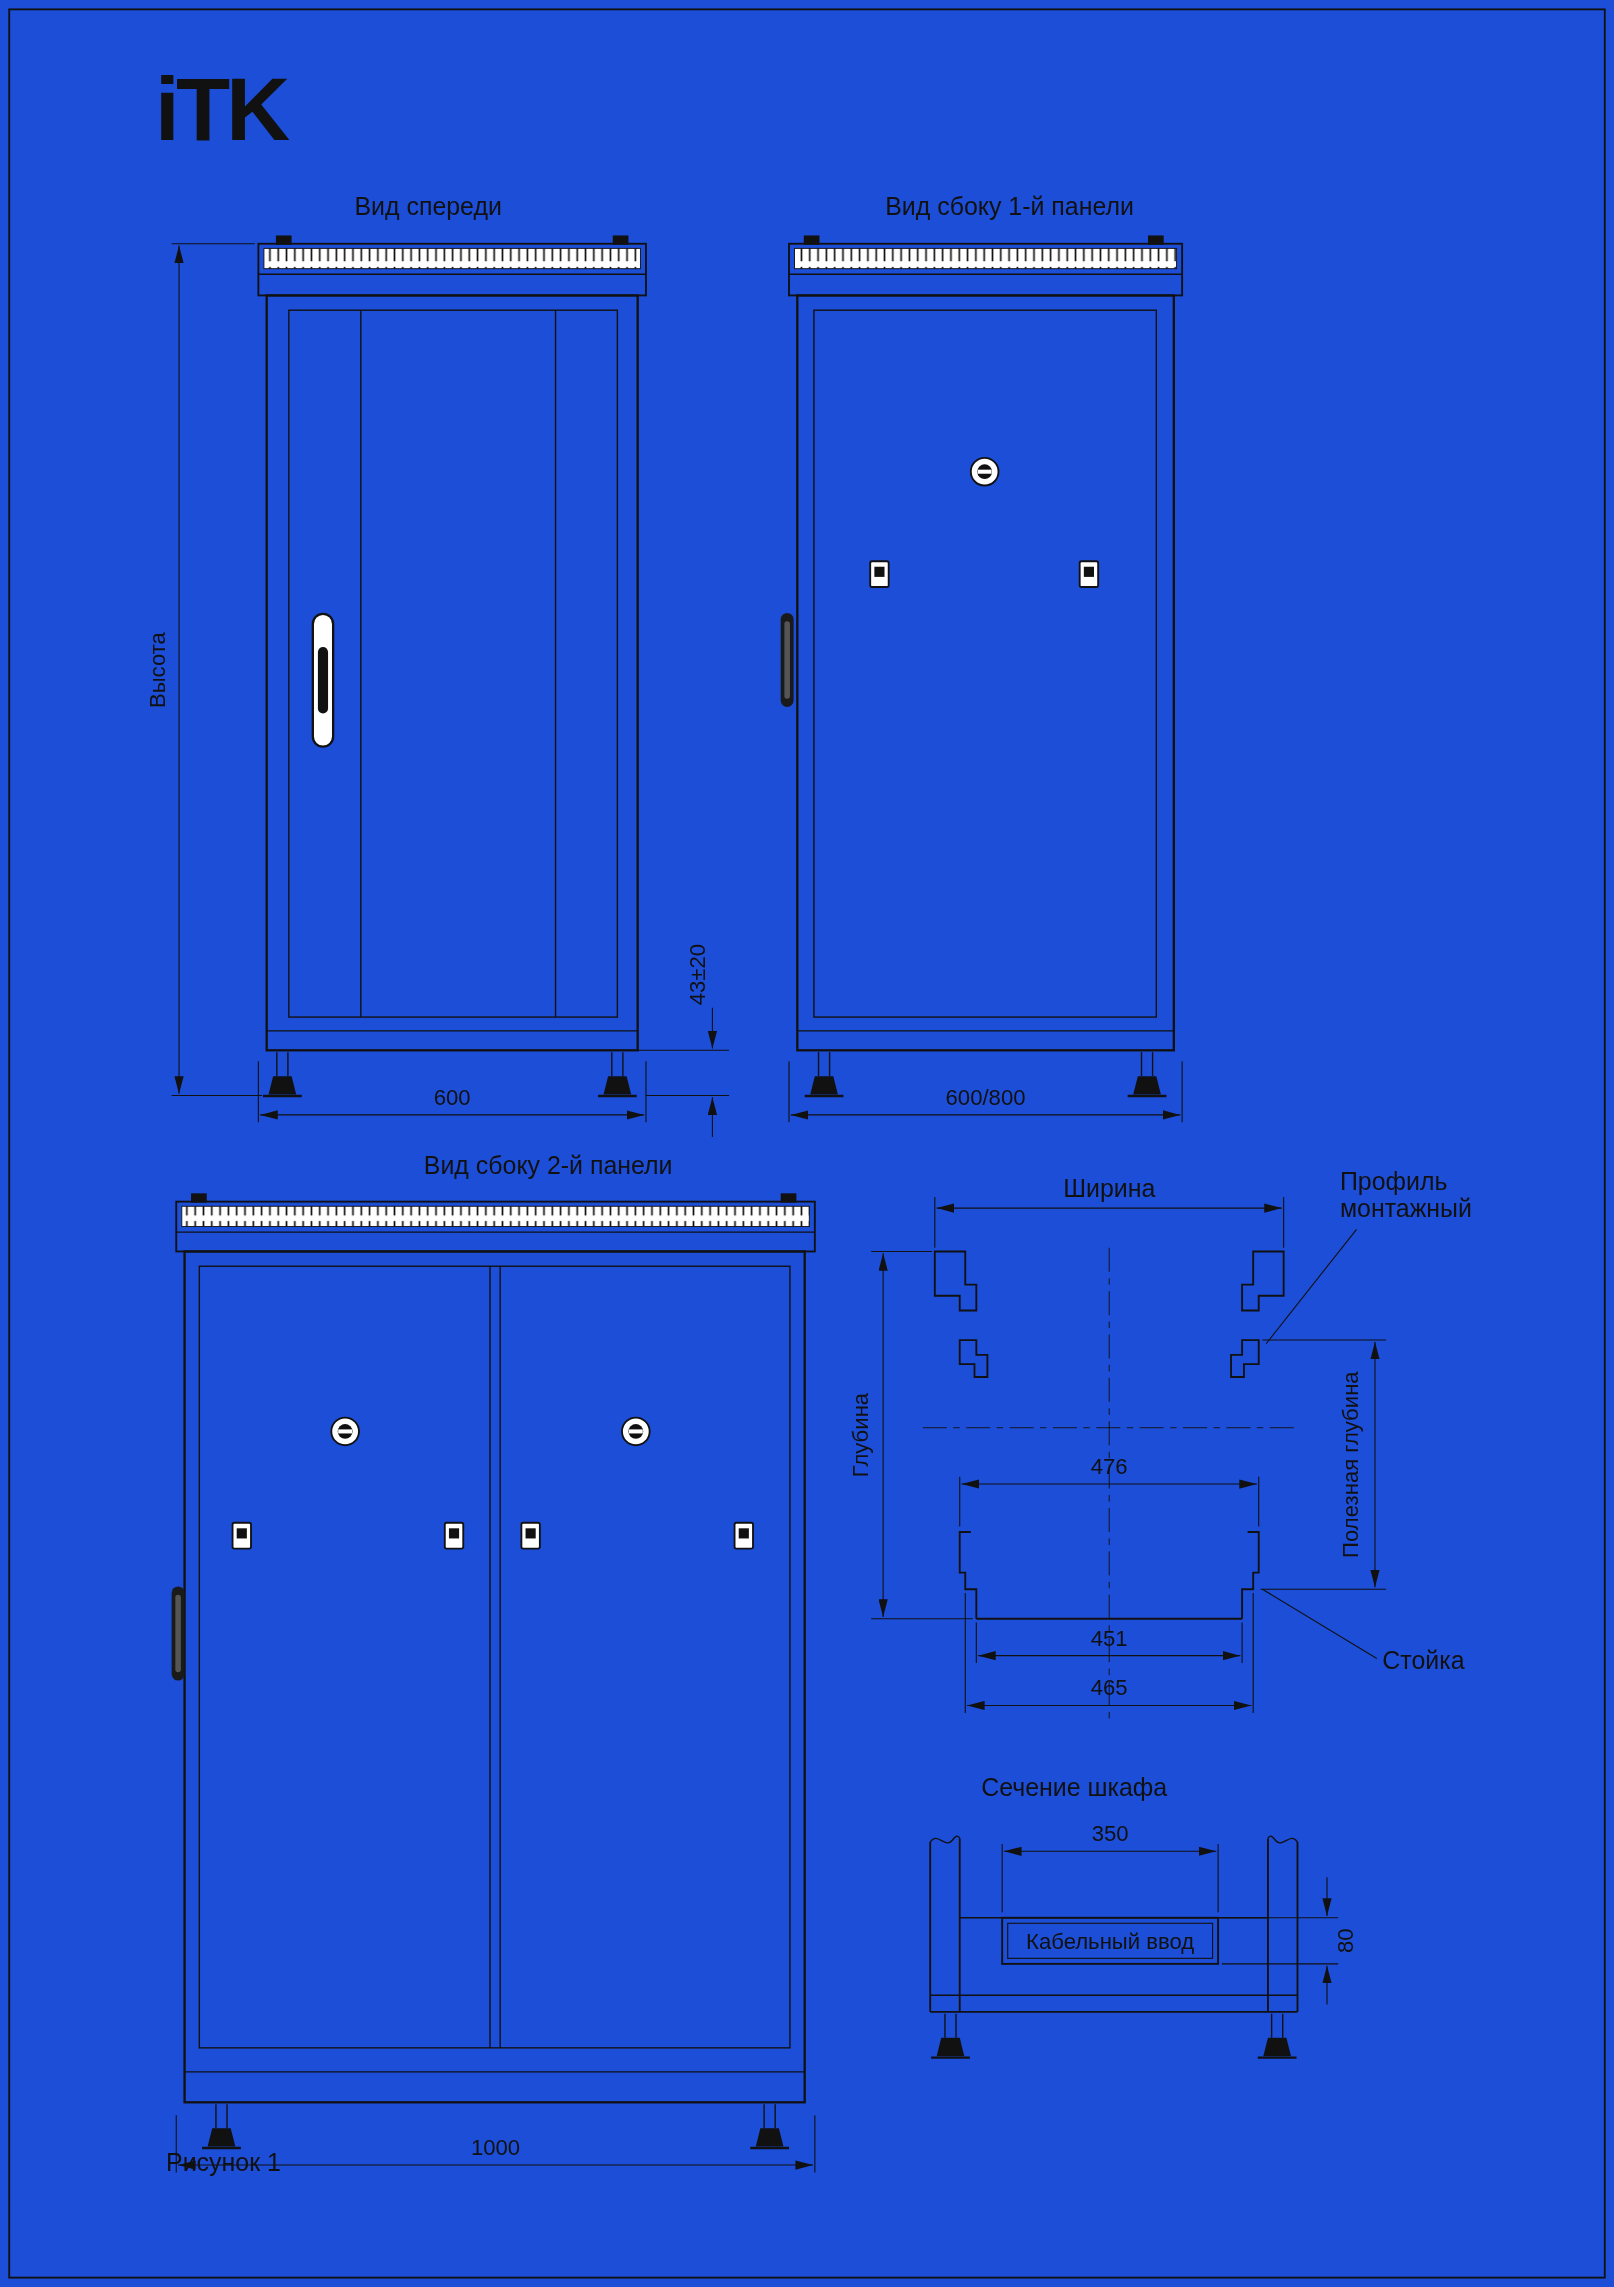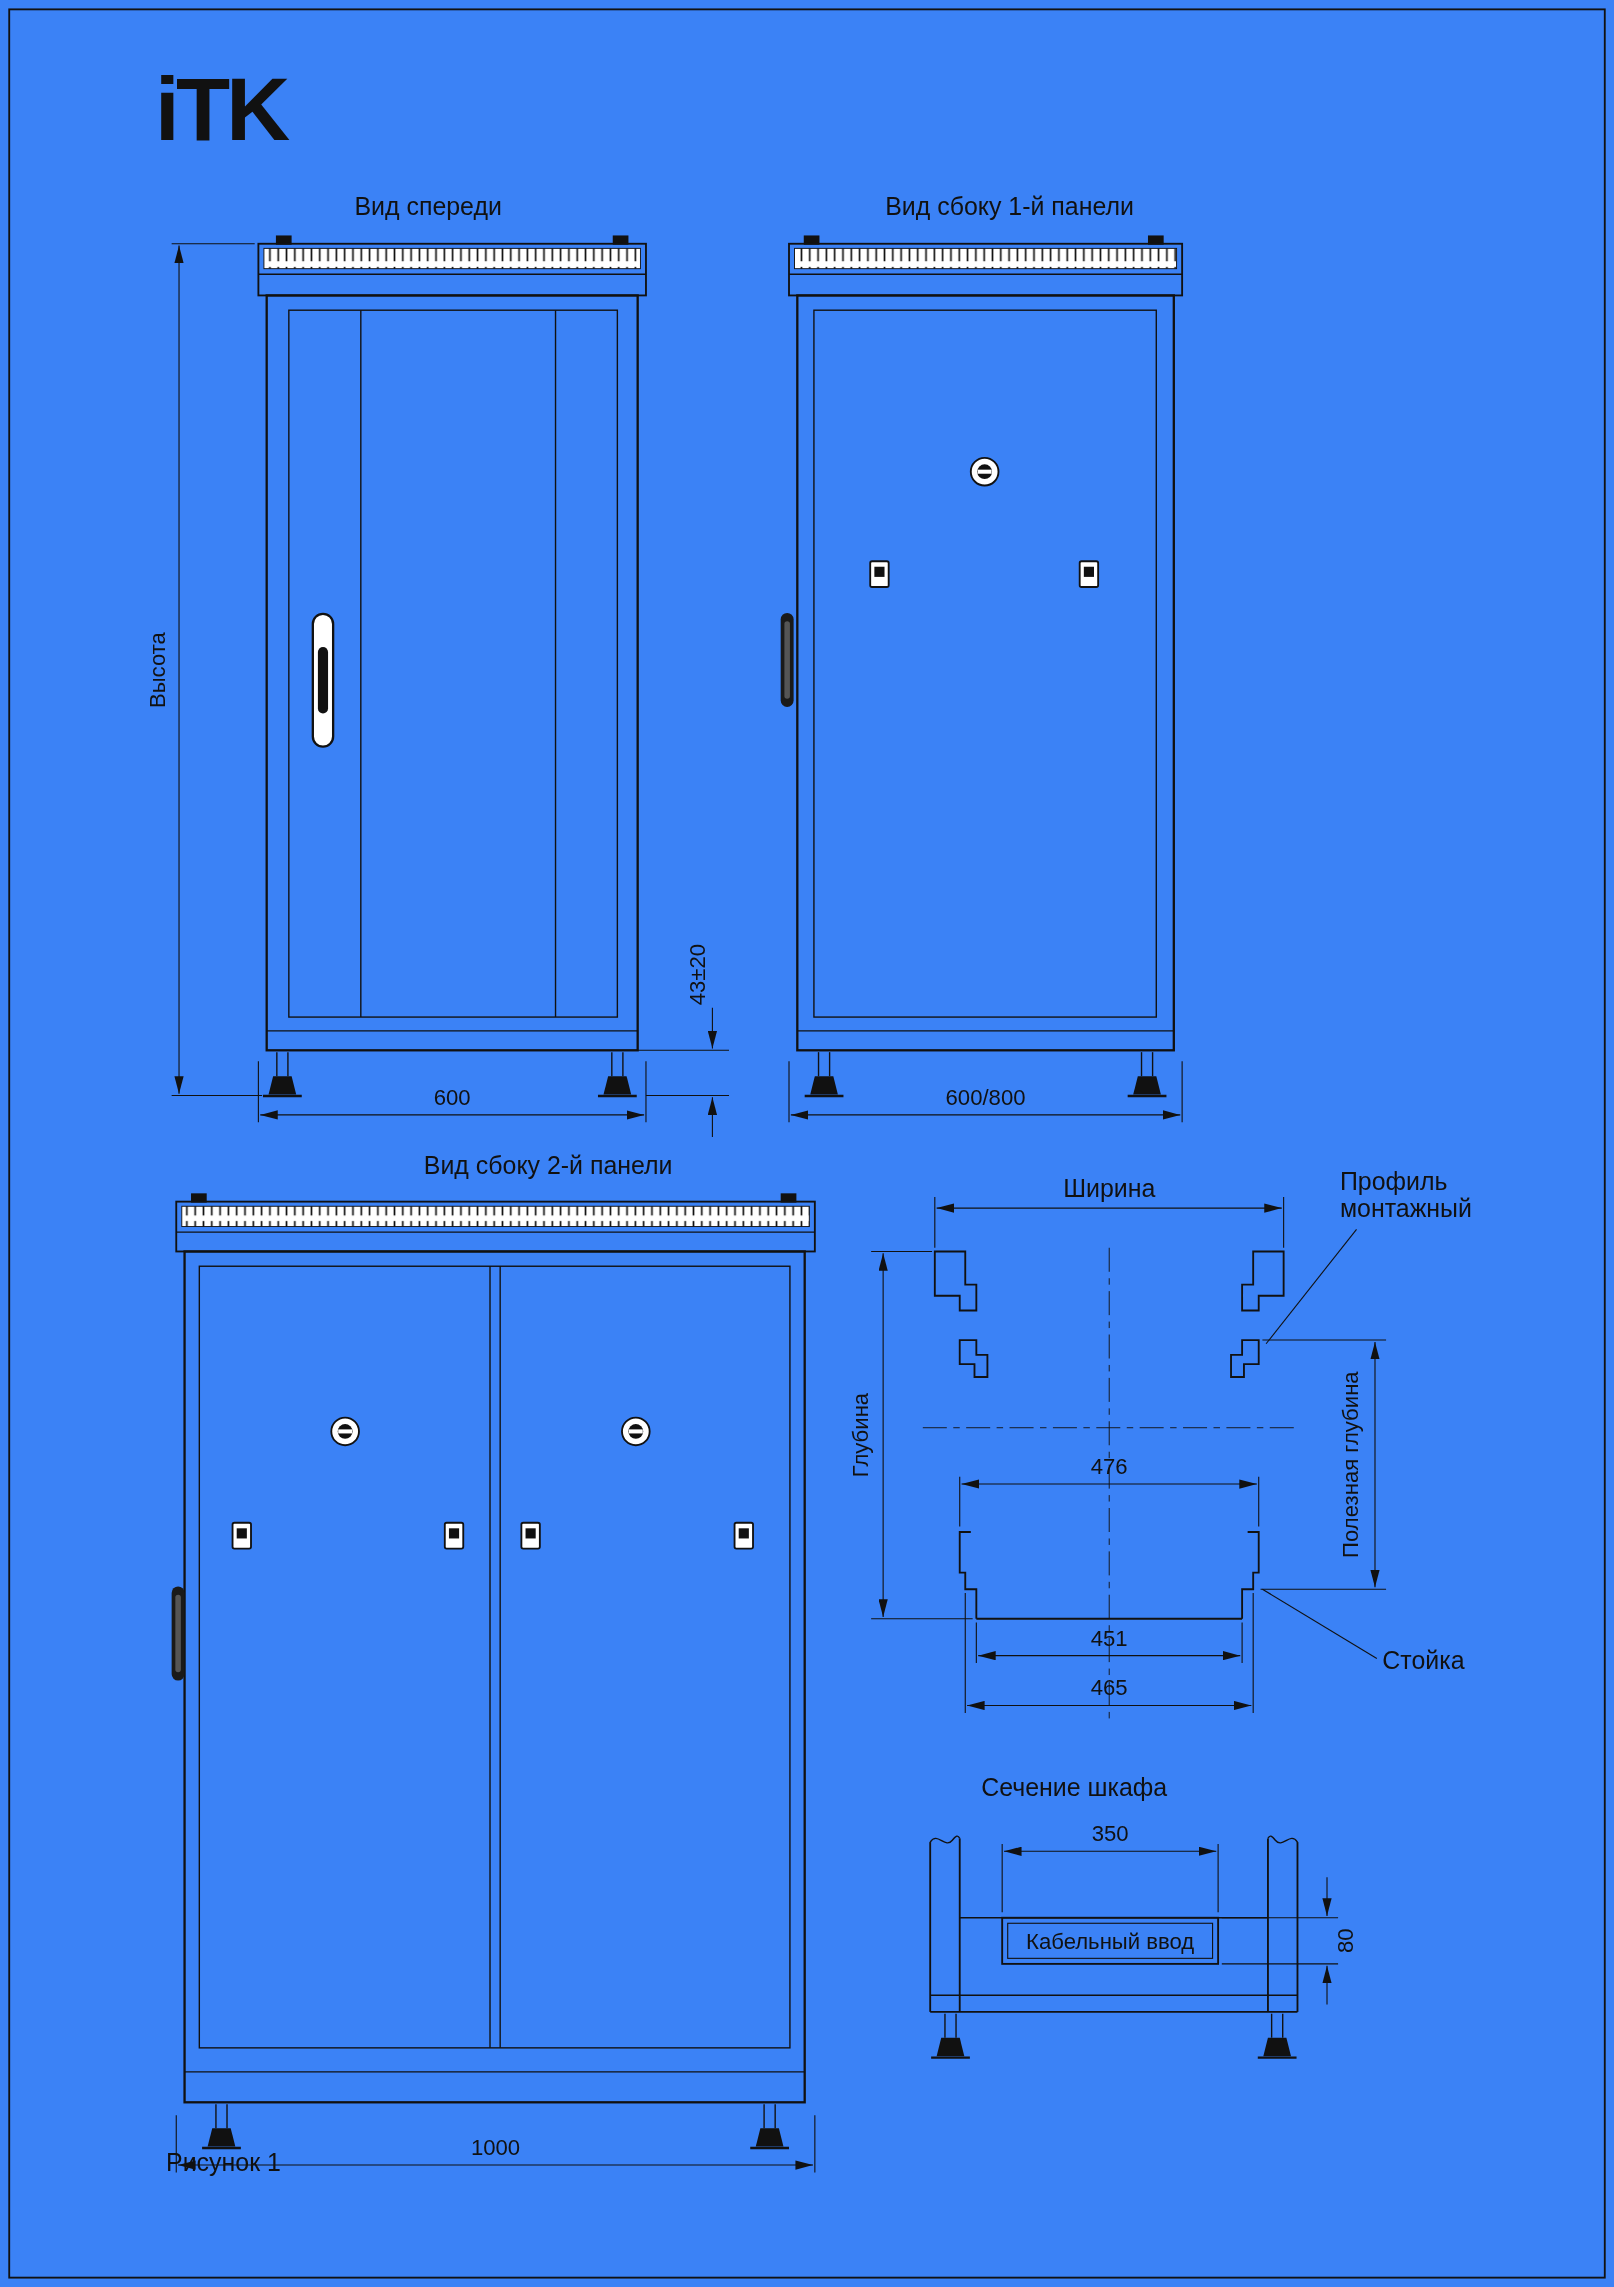--- a/index.html
+++ b/index.html
@@ -1,16 +1,16 @@
 <!DOCTYPE html>
 <html style="font-size:14.8px"><head>
 <meta charset="utf-8">
 <style>
   html,body { margin:0; padding:0; background:#fff; }
-  .page { width:1614px; height:2287px; position:relative; background:#3b82f6; }
+  .page { width:1614px; height:2287px; position:relative; background:#1d4ed8; }
   svg { display:block; }
   text { font-family:"Liberation Sans", sans-serif; fill:#111; }
   .t  { font-size:27px; }
   .d  { font-size:24px; }
   .logo { font-size:96px; font-weight:bold; letter-spacing:-4px; }
   .ln  { stroke:#111; fill:none; }
   .w1  { stroke-width:1.2; }
   .w15 { stroke-width:1.5; }
   .w2  { stroke-width:2; }
   .w25 { stroke-width:2.5; }

